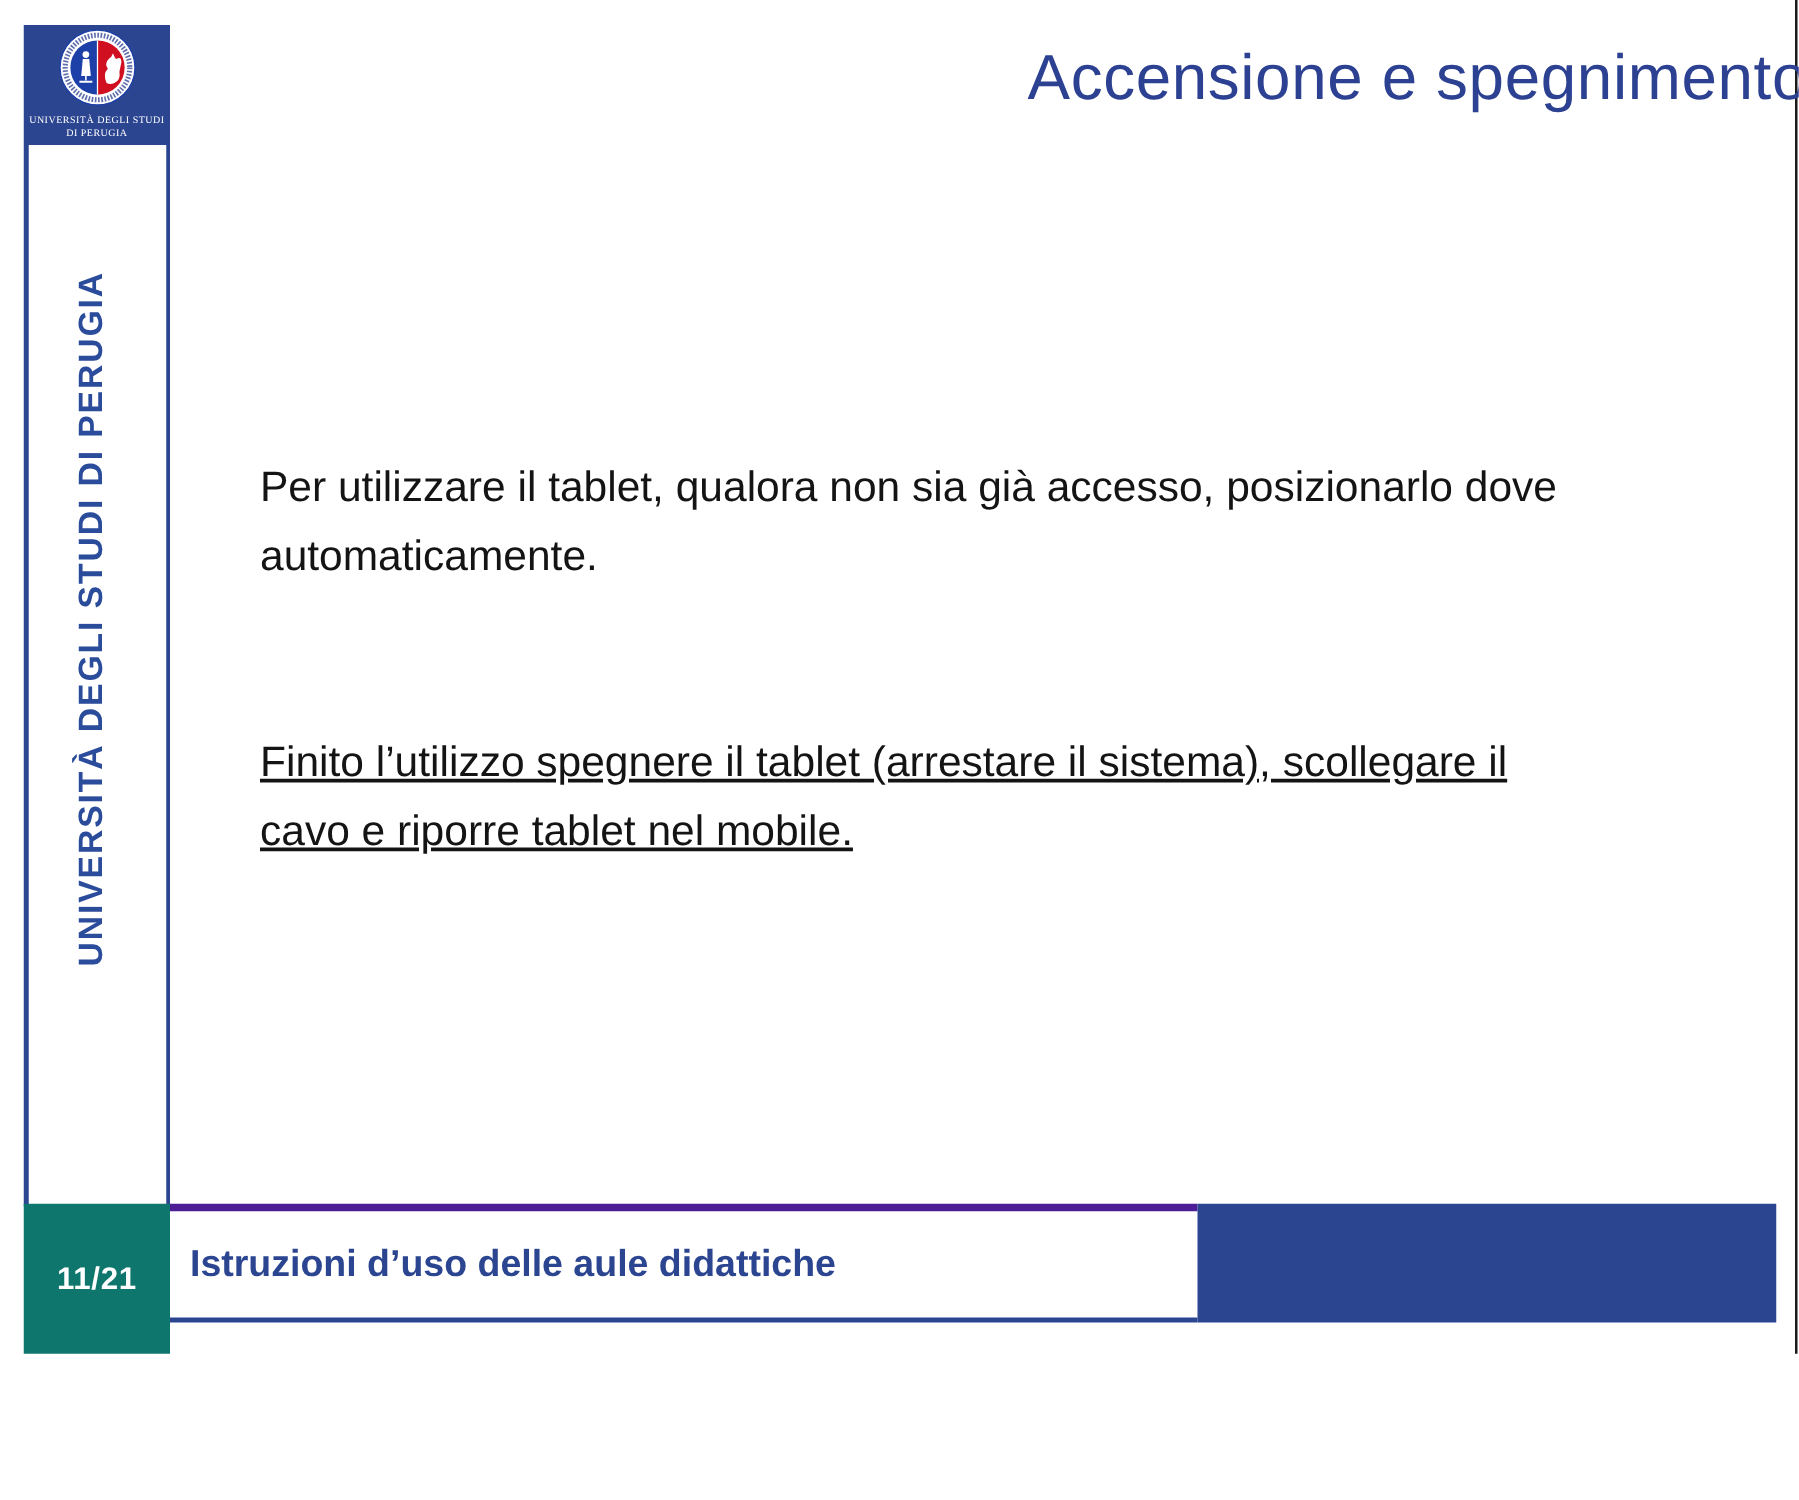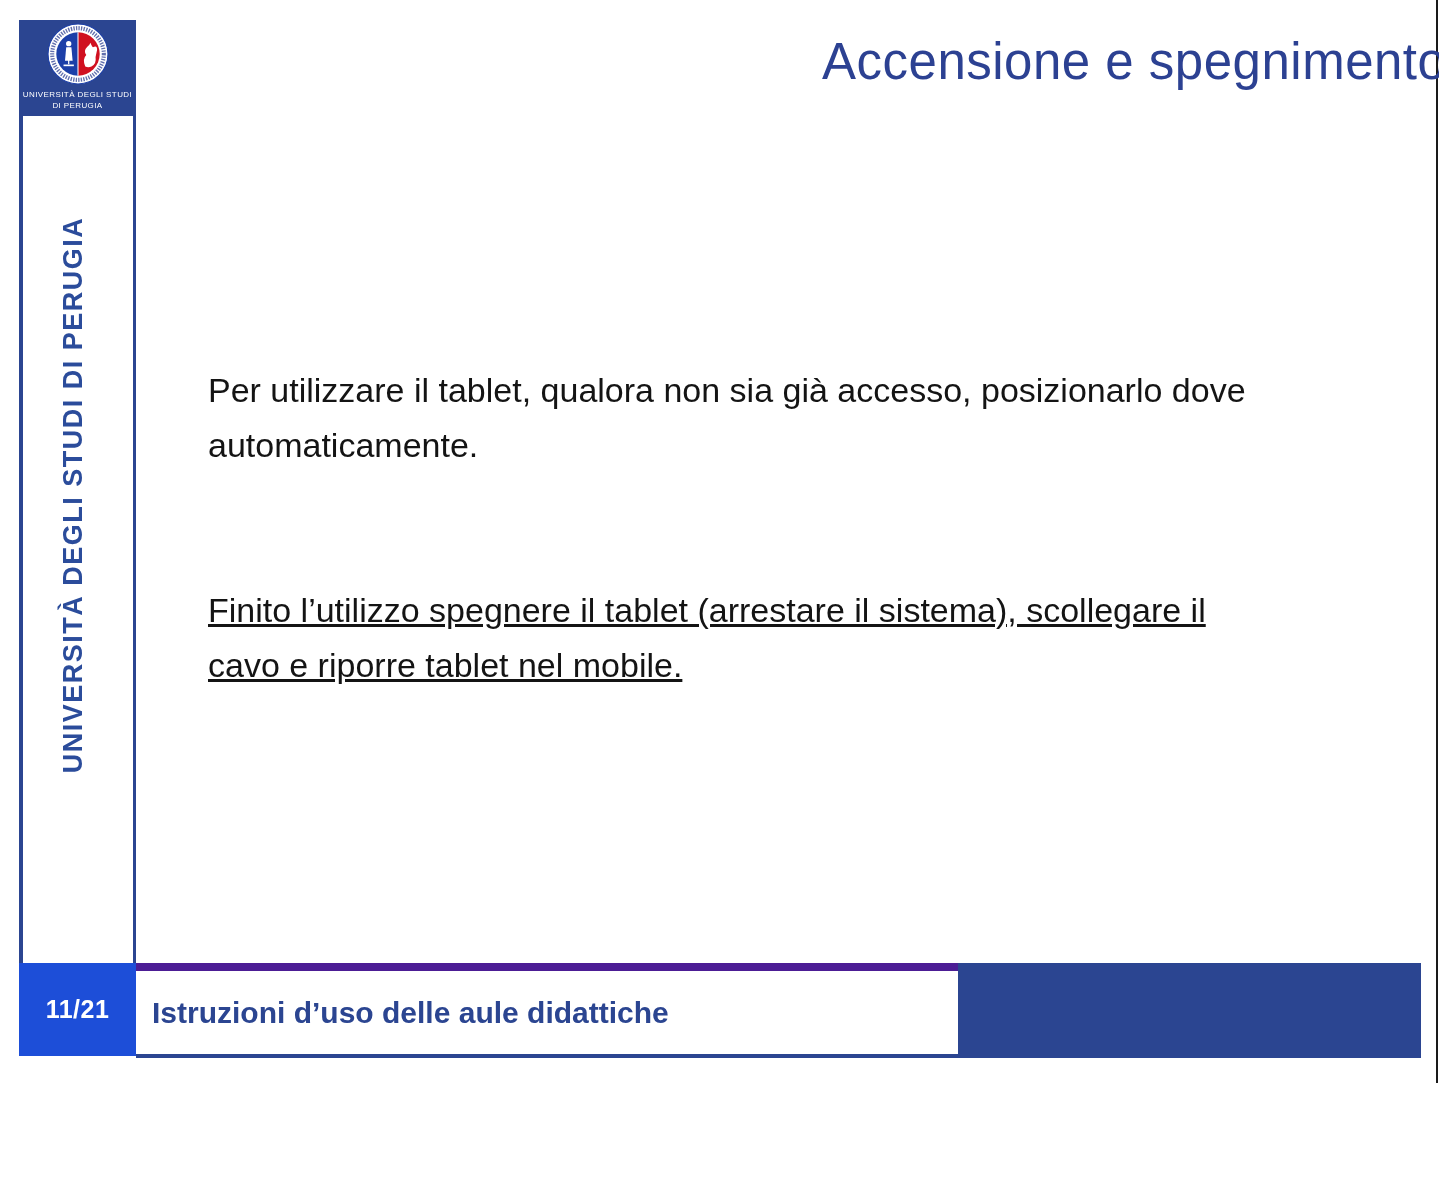--- a/index.html
+++ b/index.html
@@ -9,21 +9,21 @@
   }
   .slide{position:absolute;inset:0;}
 
   
   .edge-line{position:absolute;left:1436px;top:0;width:2px;height:1083px;background:#1a1a1a;}
 
   
   .logo-box{
     position:absolute;left:19px;top:20px;width:117px;height:96px;
     background:#2b4591;display:flex;flex-direction:column;align-items:center;
-    justify-content:flex-start;padding-top:3px;box-sizing:border-box;
+    justify-content:flex-start;padding-top:3px;box-sizing:border-box;font-family:Liberation Serif, serif;
   }
   .logo-seal{flex:0 0 auto;}
   .logo-text{
     color:#ffffff;font-size:8px;line-height:10px;text-align:center;
     letter-spacing:.4px;font-weight:400;margin-top:1px;white-space:nowrap;
   }
 
   
   .sidebar{
     position:absolute;left:19px;top:116px;width:117px;height:849px;
@@ -47,27 +47,27 @@
   
   .content{
     position:absolute;left:168px;top:363px;width:1250px;color:#141414;
     font-size:34px;line-height:55px;margin-left:40px;
   }
   .para{white-space:nowrap;}
   .para + .para{margin-top:110px;text-decoration:underline;}
 
   
   .footer-page-box{
-    position:absolute;left:19px;top:963px;width:117px;height:93px;
-    background:#1d4ed8;display:flex;align-items:center;justify-content:center;
+    position:absolute;left:19px;top:963px;width:117px;height:120px;
+    background:#0f766e;display:flex;align-items:center;justify-content:center;
   }
   .footer-page-num{color:#ffffff;font-weight:bold;font-size:25px;letter-spacing:.5px;}
   .footer-title-strip{
     position:absolute;left:136px;top:963px;width:822px;height:95px;
-    background:#ffffff;border-top:8px solid #4c1d95;border-bottom:4px solid #2b4591;
+    background:#ffffff;border-top:6px solid #4c1d95;border-bottom:4px solid #2b4591;
     box-sizing:border-box;display:flex;align-items:center;
   }
   .footer-title{
     color:#2b4591;font-weight:bold;font-size:30px;margin-left:16px;white-space:nowrap;
   }
   .footer-bar{
     position:absolute;left:958px;top:963px;width:463px;height:95px;background:#2b4591;
   }
 </style>
 </head>

